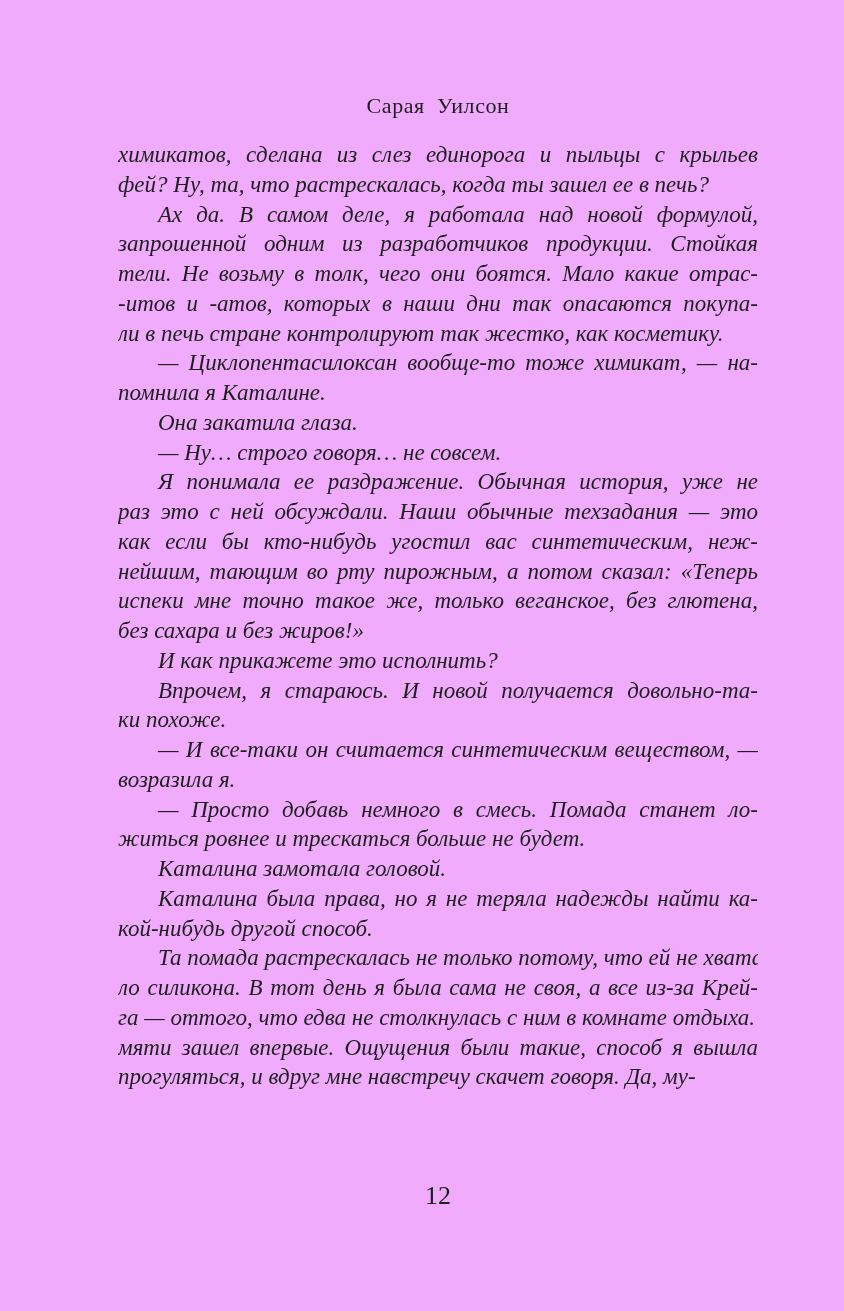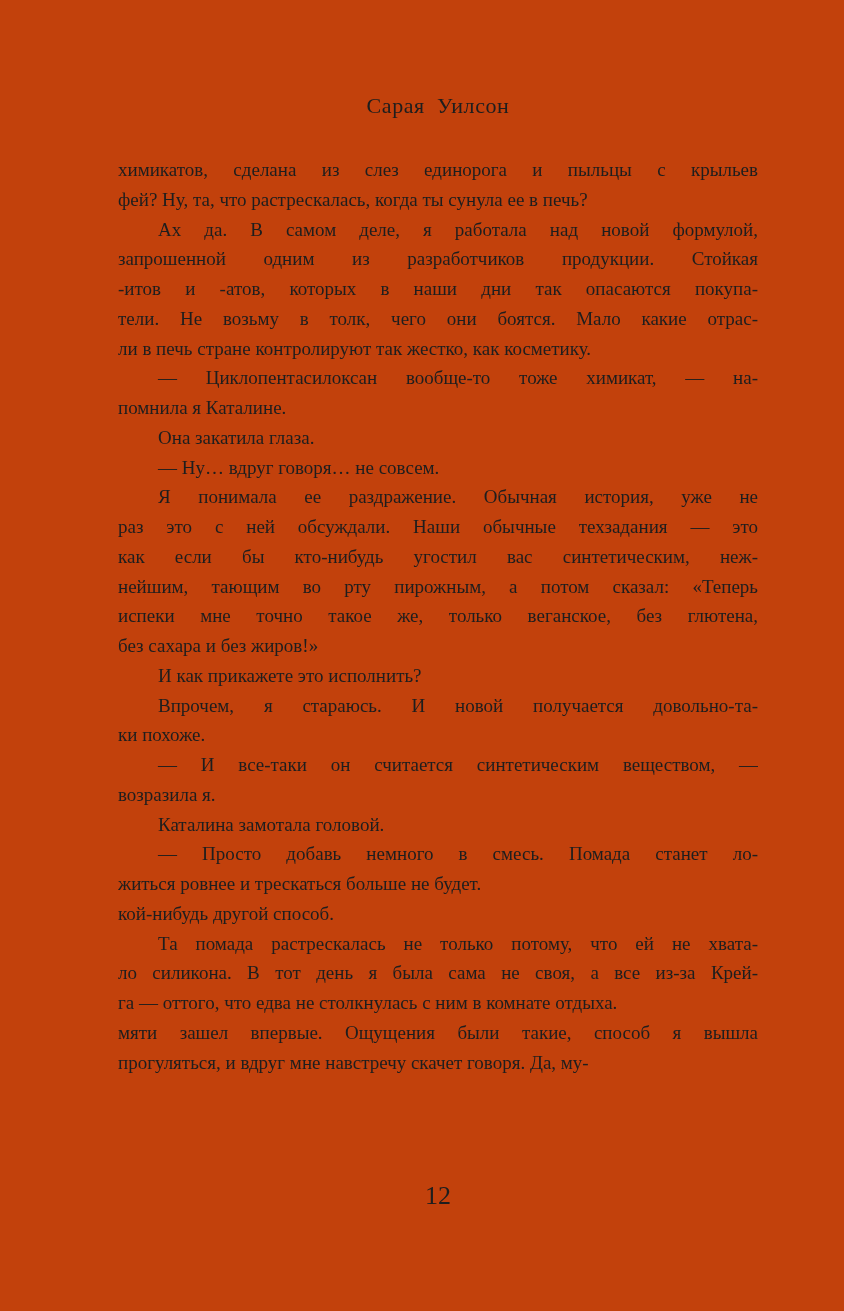--- a/index.html
+++ b/index.html
@@ -4,42 +4,43 @@
 <style>
   html, body {
     margin: 0;
     padding: 0;
     background: #e8e8e8;
   }
   .page {
     position: relative;
     width: 844px;
     height: 1311px;
-    background: #c2410c;
+    background: #f0abfc;
     color: #1e1e1e;
     font-family: "Liberation Serif", "DejaVu Serif", serif;
     overflow: hidden;
   }
   .running-header {
     position: absolute;
     top: 93px;
     left: 118px;
     width: 640px;
     text-align: center;
     font-size: 22px;
     line-height: 26px;
     letter-spacing: 0.6px;
     word-spacing: 6px;
   }
   .text-block {
     position: absolute;
-    top: 155px;
+    top: 140px;
     left: 118px;
     width: 640px;
-    font-size: 19px;
+    font-size: 23px;
+    font-style: italic;
   }
   .paragraph {
     margin: 0;
     padding: 0;
   }
   .line {
     height: 29.75px;
     line-height: 29.75px;
     text-align: justify;
     text-align-last: justify;
@@ -66,38 +67,38 @@
 </head>
 <body>
 
 <div class="page">
 
   <div class="running-header">Сарая Уилсон</div>
 
   <div class="text-block">
       <div class="paragraph">
         <div class="line">химикатов, сделана из слез единорога и пыльцы с крыльев</div>
-        <div class="line last">фей? Ну, та, что растрескалась, когда ты сунула ее в печь?</div>
+        <div class="line last">фей? Ну, та, что растрескалась, когда ты зашел ее в печь?</div>
       </div>
       <div class="paragraph">
         <div class="line indent">Ах да. В самом деле, я работала над новой формулой,</div>
         <div class="line">запрошенной одним из разработчиков продукции. Стойкая</div>
+        <div class="line">тели. Не возьму в толк, чего они боятся. Мало какие отрас-</div>
         <div class="line">-итов и -атов, которых в наши дни так опасаются покупа-</div>
-        <div class="line">тели. Не возьму в толк, чего они боятся. Мало какие отрас-</div>
         <div class="line last">ли в печь стране контролируют так жестко, как косметику.</div>
       </div>
       <div class="paragraph">
         <div class="line indent">— Циклопентасилоксан вообще-то тоже химикат, — на-</div>
         <div class="line last">помнила я Каталине.</div>
       </div>
       <div class="paragraph">
         <div class="line last indent">Она закатила глаза.</div>
       </div>
       <div class="paragraph">
-        <div class="line last indent">— Ну… вдруг говоря… не совсем.</div>
+        <div class="line last indent">— Ну… строго говоря… не совсем.</div>
       </div>
       <div class="paragraph">
         <div class="line indent">Я понимала ее раздражение. Обычная история, уже не</div>
         <div class="line">раз это с ней обсуждали. Наши обычные техзадания — это</div>
         <div class="line">как если бы кто-нибудь угостил вас синтетическим, неж-</div>
         <div class="line">нейшим, тающим во рту пирожным, а потом сказал: «Теперь</div>
         <div class="line">испеки мне точно такое же, только веганское, без глютена,</div>
         <div class="line last">без сахара и без жиров!»</div>
       </div>
       <div class="paragraph">
@@ -105,27 +106,28 @@
       </div>
       <div class="paragraph">
         <div class="line indent">Впрочем, я стараюсь. И новой получается довольно-та-</div>
         <div class="line last">ки похоже.</div>
       </div>
       <div class="paragraph">
         <div class="line indent">— И все-таки он считается синтетическим веществом, —</div>
         <div class="line last">возразила я.</div>
       </div>
       <div class="paragraph">
-        <div class="line last indent">Каталина замотала головой.</div>
-      </div>
-      <div class="paragraph">
         <div class="line indent">— Просто добавь немного в смесь. Помада станет ло-</div>
         <div class="line last">житься ровнее и трескаться больше не будет.</div>
       </div>
       <div class="paragraph">
+        <div class="line last indent">Каталина замотала головой.</div>
+      </div>
+      <div class="paragraph">
+        <div class="line indent">Каталина была права, но я не теряла надежды найти ка-</div>
         <div class="line last">кой-нибудь другой способ.</div>
       </div>
       <div class="paragraph">
         <div class="line indent">Та помада растрескалась не только потому, что ей не хвата-</div>
         <div class="line">ло силикона. В тот день я была сама не своя, а все из-за Крей-</div>
         <div class="line last">га — оттого, что едва не столкнулась с ним в комнате отдыха.</div>
       </div>
       <div class="paragraph">
         <div class="line">мяти зашел впервые. Ощущения были такие, способ я вышла</div>
         <div class="line last">прогуляться, и вдруг мне навстречу скачет говоря. Да, му-</div>

